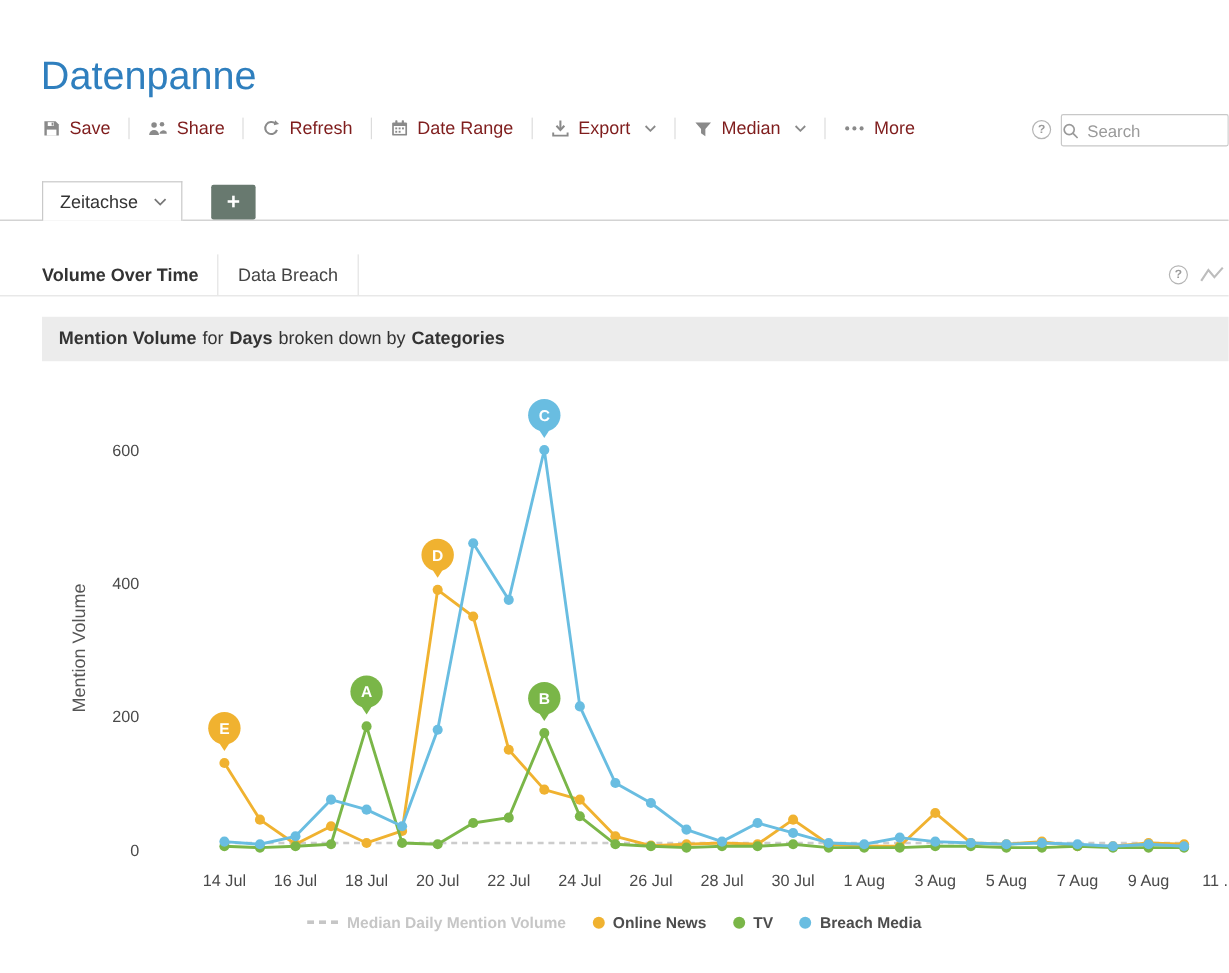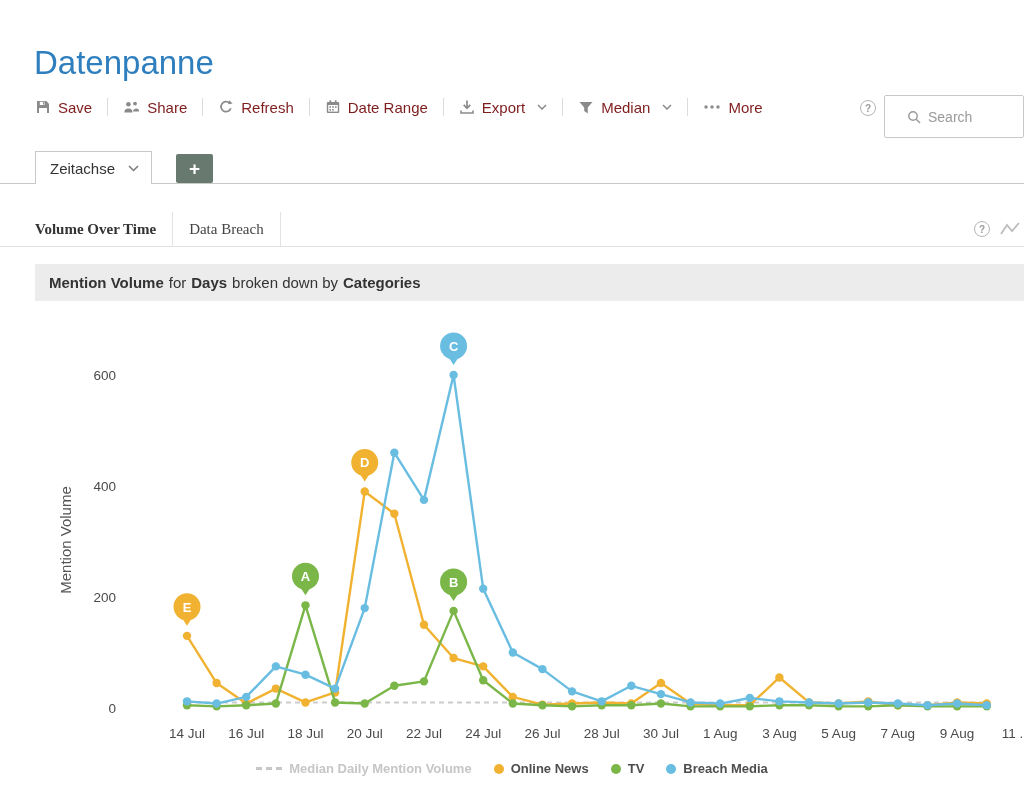--- a/index.html
+++ b/index.html
@@ -19,42 +19,42 @@
     padding:0; font:inherit; color:#7f1d1d; cursor:pointer; white-space:nowrap; }
   .tb-item svg { display:block; }
   .tb-sep { width:1px; height:18px; background:#dcdcdc; margin:0 15px; }
   .chev { margin-left:5px; }
 
   .help { width:16px; height:16px; border:1px solid #b5b5b5; border-radius:50%;
     color:#9b9b9b; font-size:10px; font-weight:bold; display:flex;
     align-items:center; justify-content:center; background:#fff; }
   .toolbar-help { position:absolute; left:860px; top:100px; }
 
-  .search-box { position:absolute; left:884px; top:95px; width:140px; height:43px;
+  .search-box { position:absolute; left:884px; top:95px; width:140px; height:27px;
     border:1px solid #c8c8c8; border-radius:2px; display:flex; align-items:center;
-    padding:0 22px; gap:5px; background:#fff; }
+    padding:0 0; gap:5px; background:#fff; }
   .search-box input { border:0; outline:none; flex:1; min-width:0; background:transparent;
     font:14px "Liberation Sans", sans-serif; color:#333; }
   .search-box input::placeholder { color:#9a9a9a; }
 
   
   .tab-line { position:absolute; top:183px; left:0; width:100%; height:1px; background:#c9c9c9; z-index:1; }
   .tab { position:absolute; left:35px; top:151px; width:117px; height:33px; background:#fff;
     border:1px solid #c9c9c9; border-bottom:0; display:flex; align-items:center;
     justify-content:space-between; padding:0 12px 0 14px; font-size:15px; color:#333;
     z-index:2; cursor:pointer; }
   .add-tab { position:absolute; left:176px; top:154px; width:37px; height:29px;
     background:#68796f; color:#fff; border:0; border-radius:2px; font-size:19px;
     font-weight:bold; line-height:1; cursor:pointer; z-index:2; }
 
   
   .panel-header { position:absolute; top:212px; left:0; width:100%; height:35px;
     border-bottom:1px solid #e3e3e3; display:flex; align-items:stretch;
     font-size:15px; color:#444; }
-  .ph-seg { display:flex; align-items:center; padding:0 16px; border-right:1px solid #e3e3e3;font-family:Liberation Serif, serif; }
+  .ph-seg { display:flex; align-items:center; padding:0 16px; border-right:1px solid #e3e3e3; }
   .ph-seg.first { margin-left:35px; padding-left:0; font-weight:bold; color:#333; }
   .ph-icons { position:absolute; right:2px; top:0; height:100%; display:flex;
     align-items:center; gap:10px; padding-right:2px; }
 
   
   .info-bar { position:absolute; left:35px; top:264px; right:0; height:37px;
     background:#ececec; display:flex; align-items:center; padding-left:14px;
     font-size:15px; color:#333; }
   .info-bar span { margin-right:5px; }
   .info-bar .b { font-weight:bold; }

